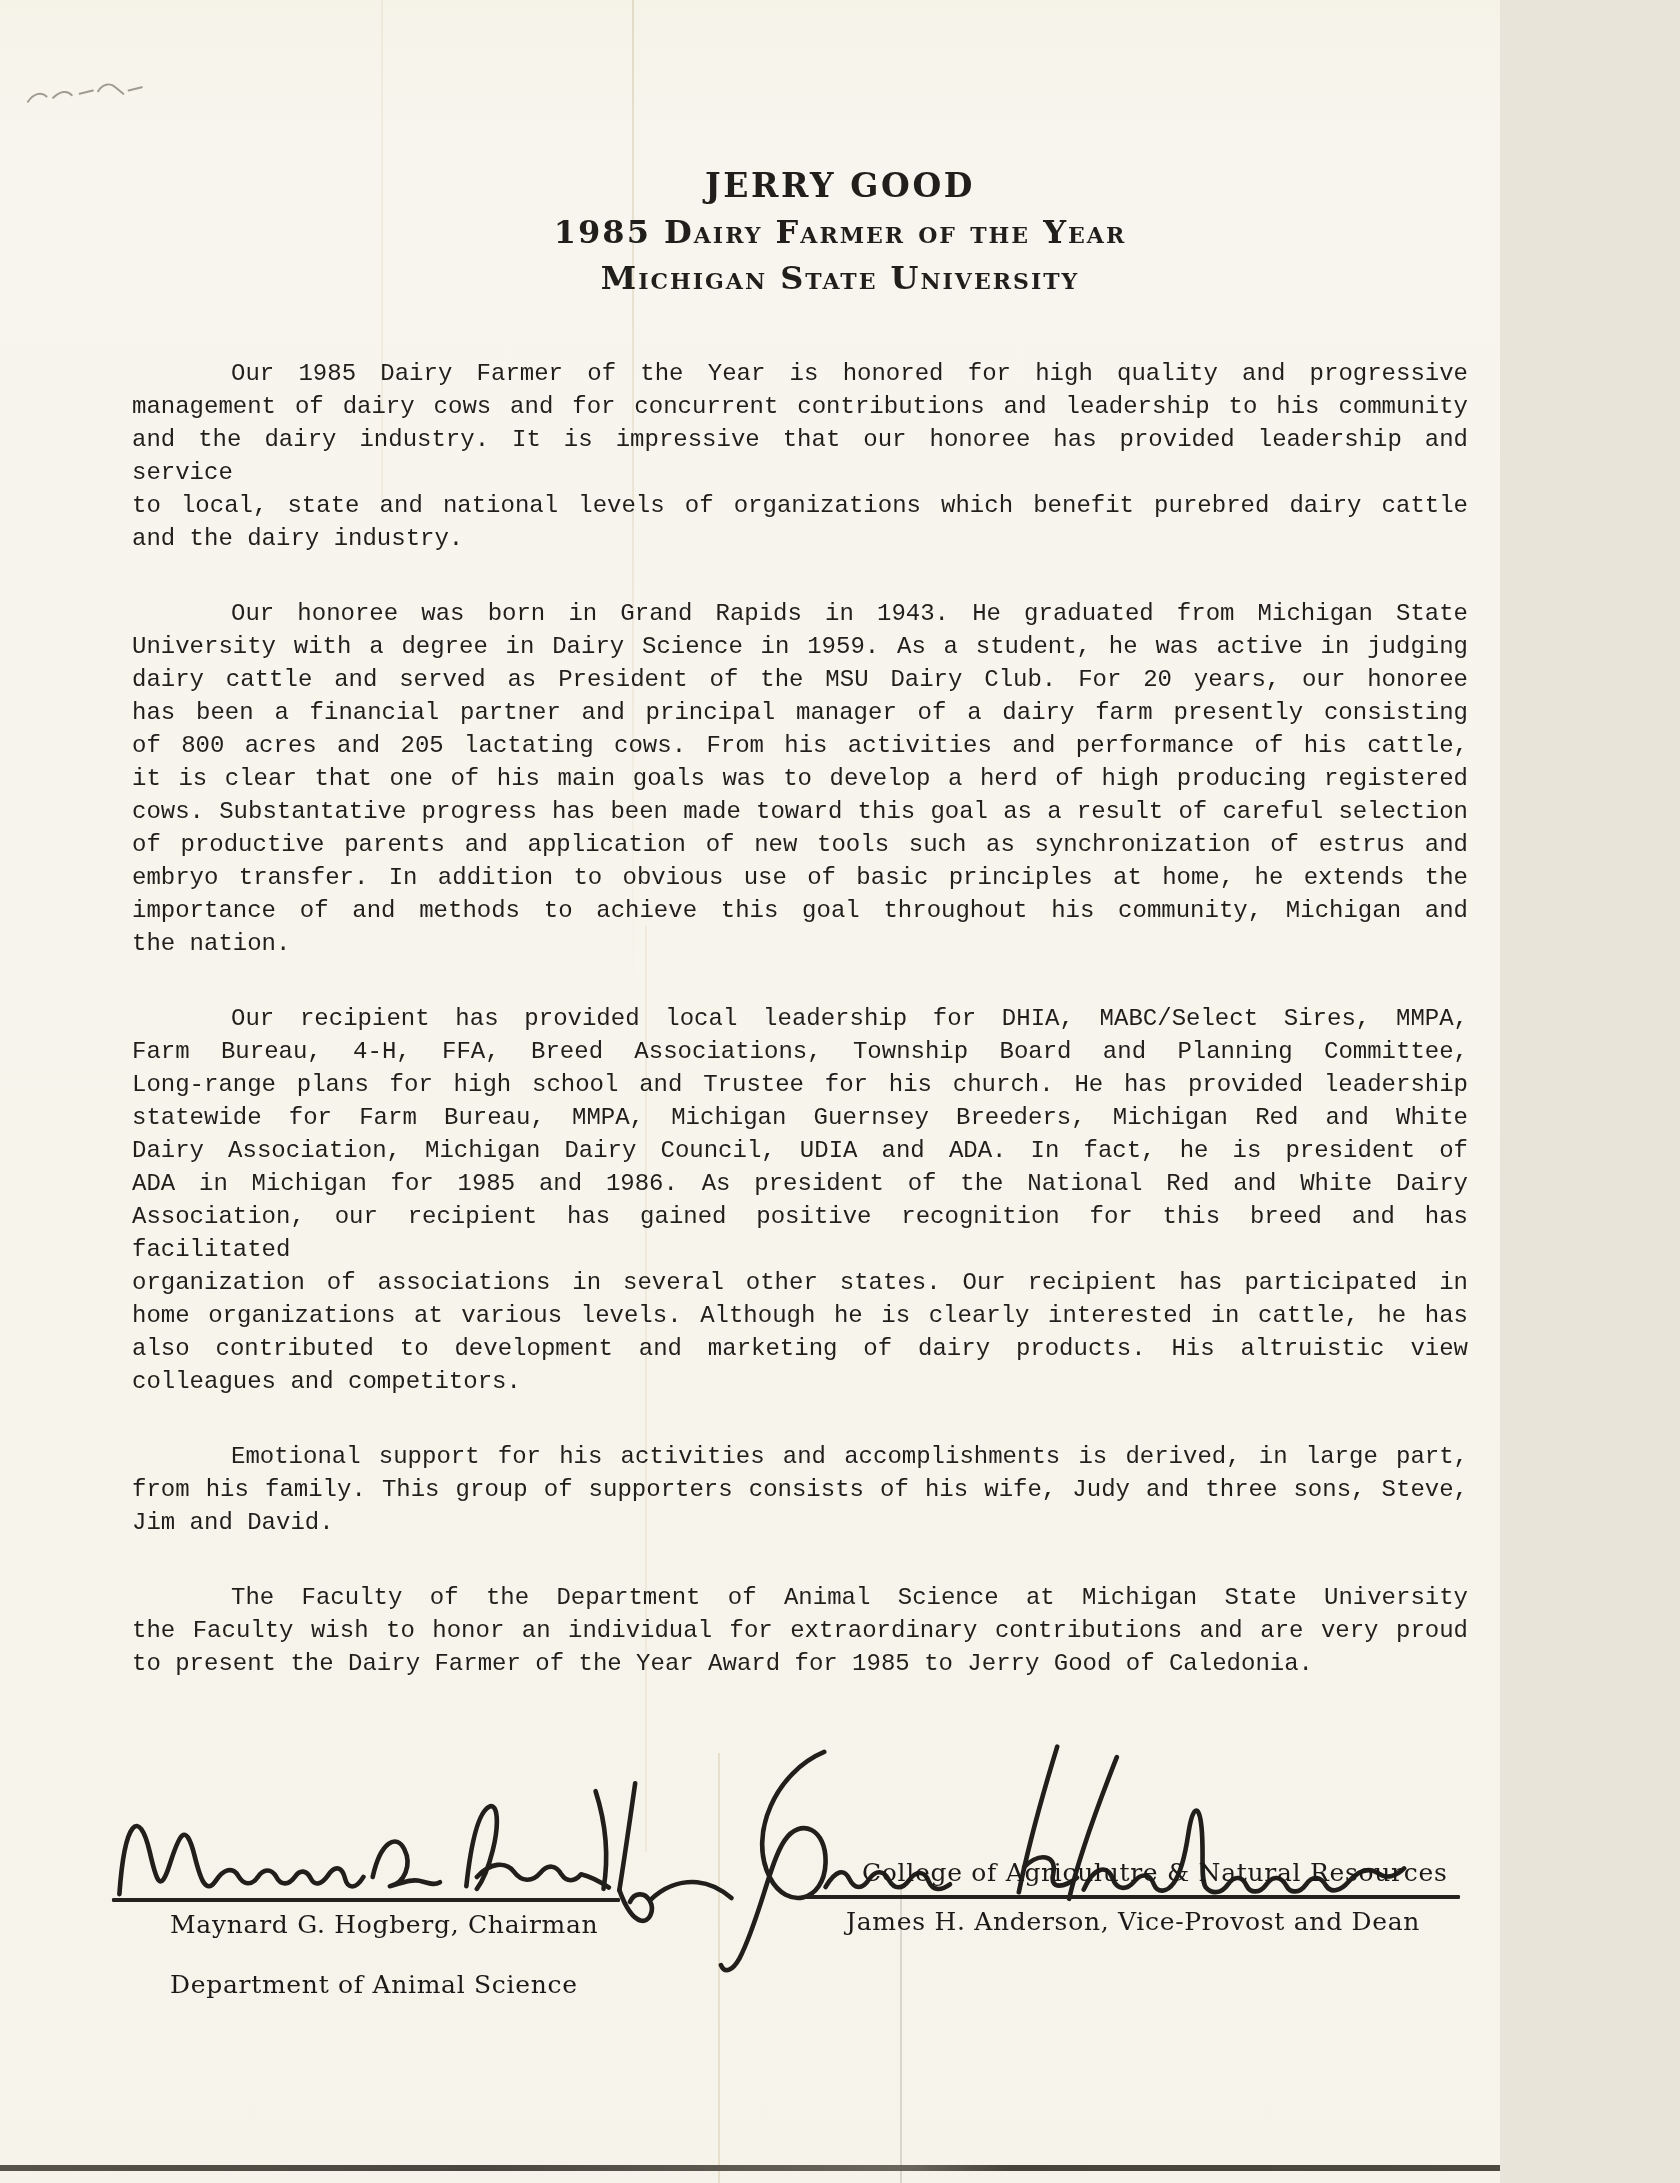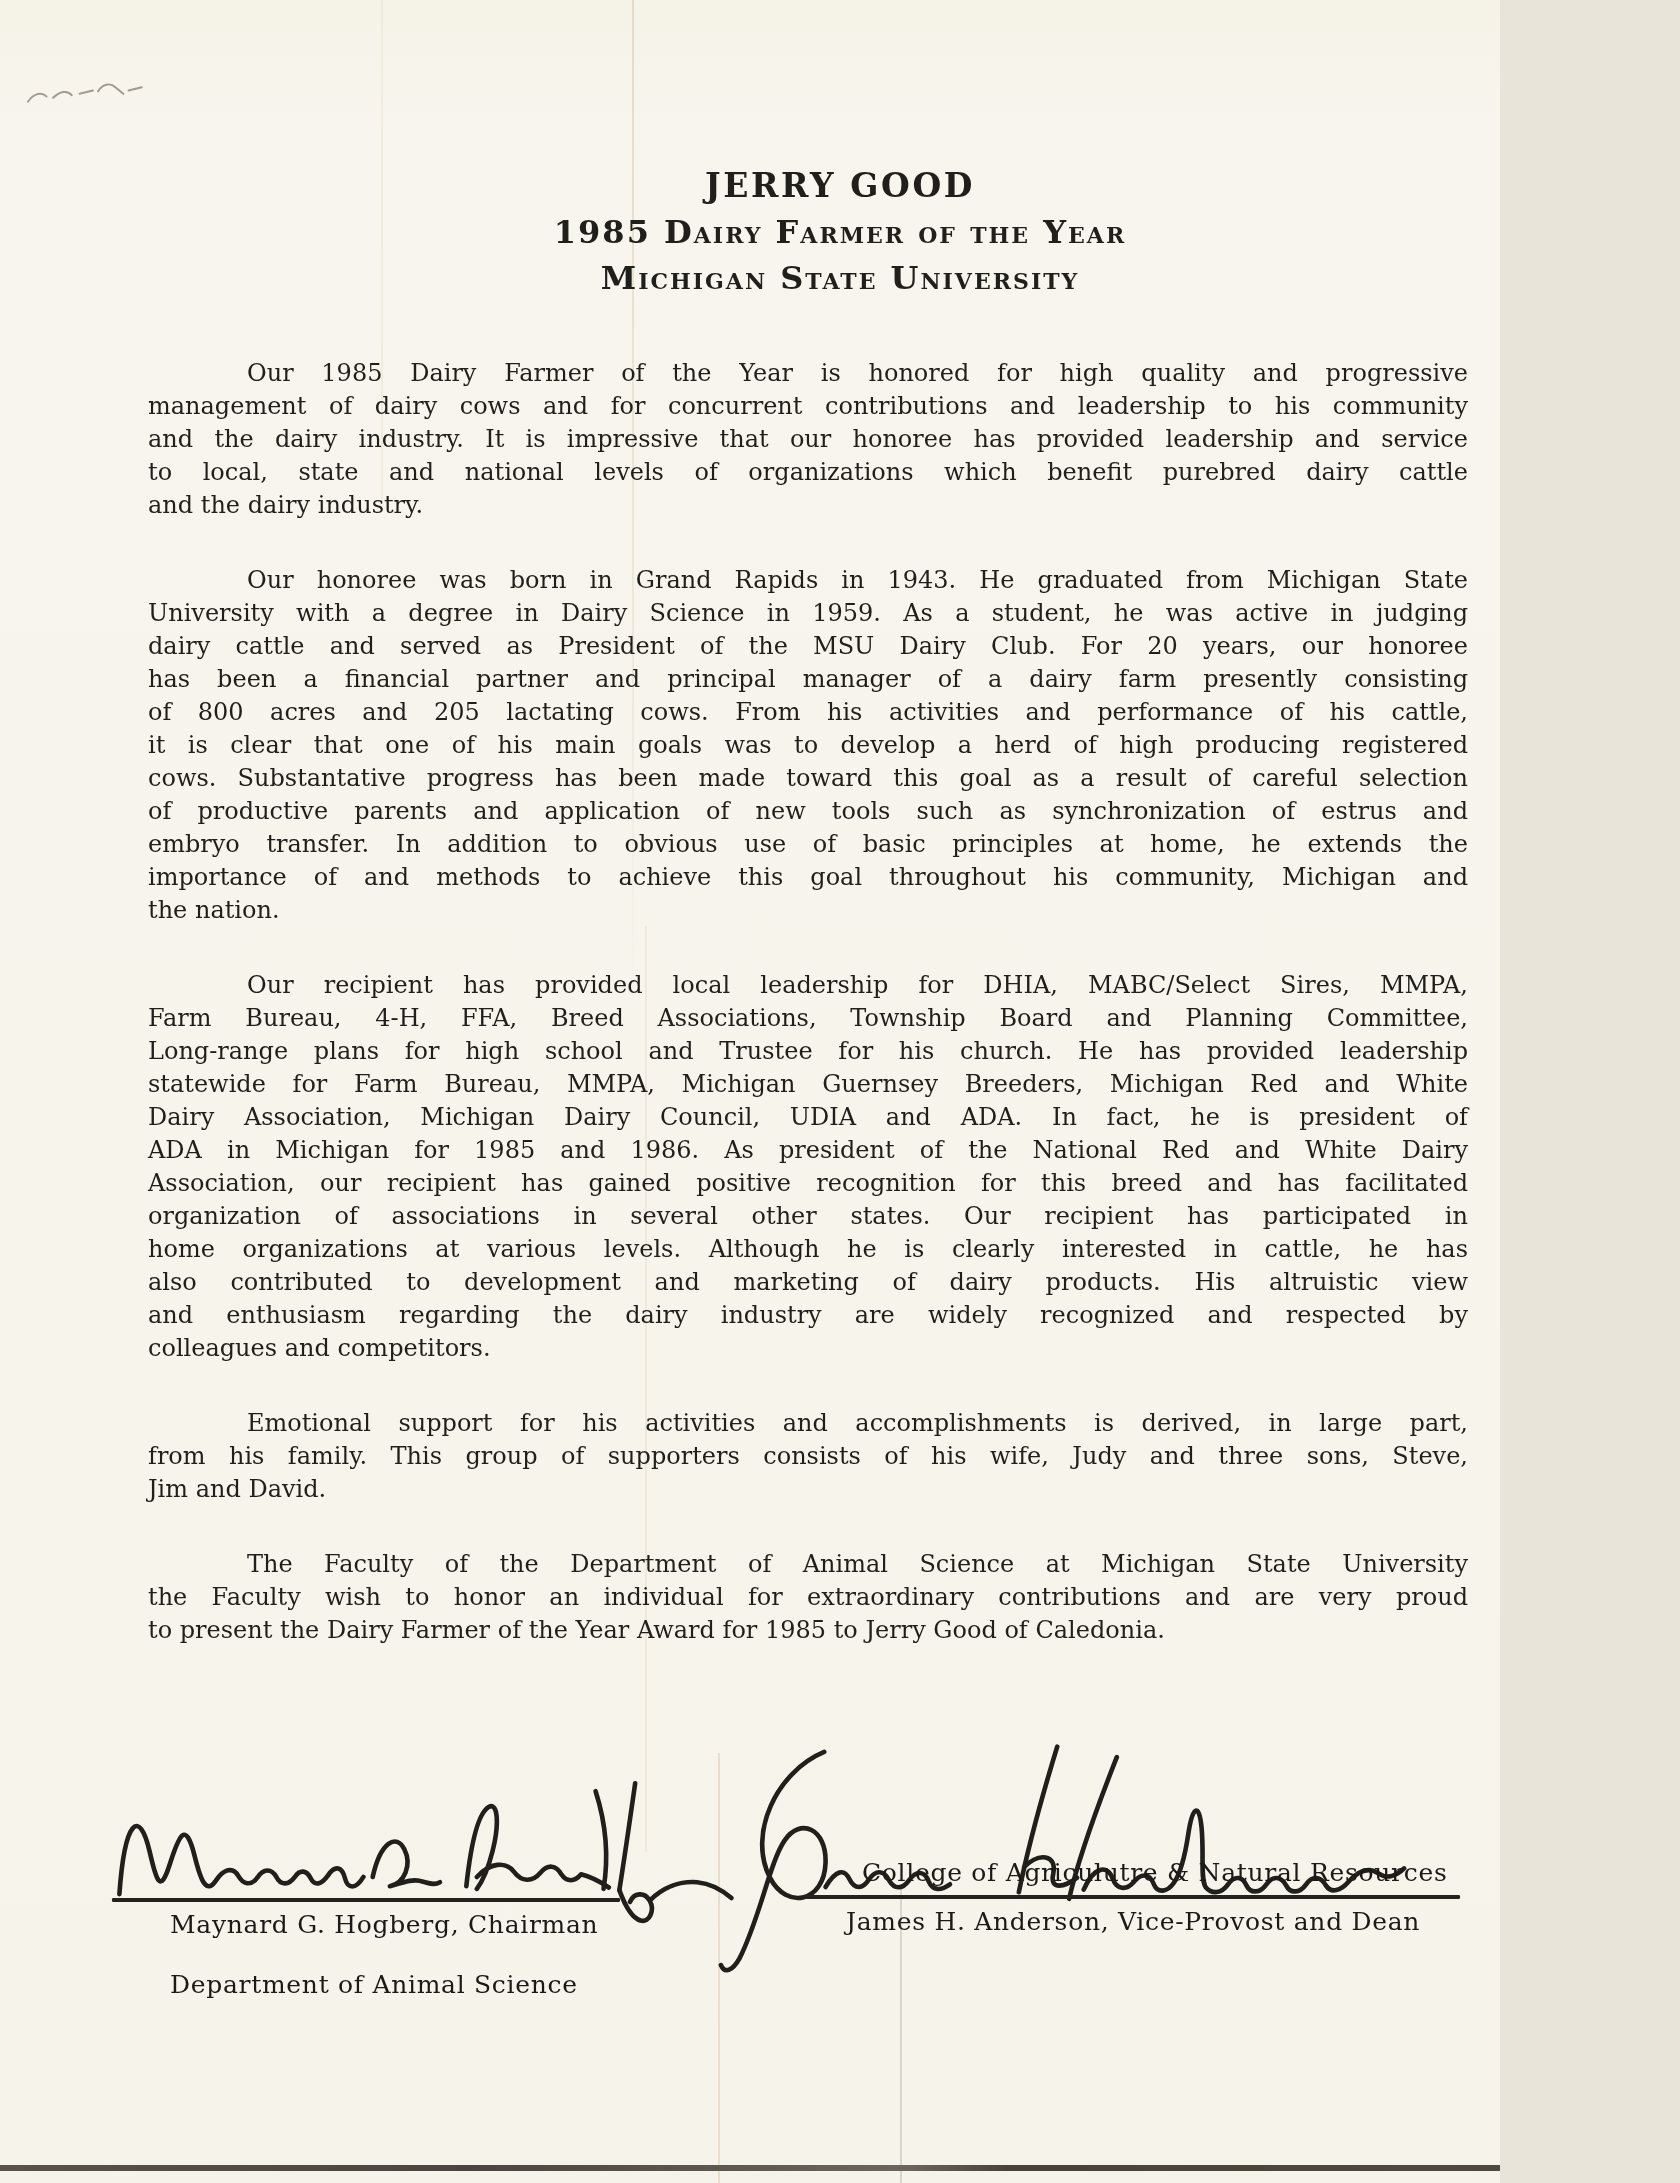--- a/index.html
+++ b/index.html
@@ -36,21 +36,21 @@
     line-height:46px;
   }
   .t1 { font-size:33px; letter-spacing:2.6px; }
   .tsc { font-size:32px; font-variant:small-caps; letter-spacing:2px; }
 
   
   .letter-body {
     position:absolute; left:132px; top:357px; width:1336px;
     font-size:24px; line-height:33px; color:var(--ink, #201f1c);
   }
-  .para { margin:0 0 42px 16px; }
+  .para { margin:0 0 42px 0;font-family:Liberation Mono, monospace; }
   .tline { text-align:justify; text-align-last:justify; white-space:normal; }
   .tline.first { text-indent:99px; }
   .tline.last { text-align-last:left; }
 
   
   .sig-svg { position:absolute; }
   .sig-rule { position:absolute; height:4px; background:#23221f; border-radius:1.3px; }
   .sig-rule-left  { left:112px;  top:1898px; width:508px; }
   .sig-rule-right { left:804px; top:1895px; width:656px; }
   .sig-text { position:absolute; font-weight:400; font-size:25px; line-height:34px; letter-spacing:0.7px; color:#1b1a18;margin-left:38px; }
@@ -114,21 +114,20 @@
         <div class="tline first">Our recipient has provided local leadership for DHIA, MABC/Select Sires, MMPA,</div>
         <div class="tline">Farm Bureau, 4-H, FFA, Breed Associations, Township Board and Planning Committee,</div>
         <div class="tline">Long-range plans for high school and Trustee for his church. He has provided leadership</div>
         <div class="tline">statewide for Farm Bureau, MMPA, Michigan Guernsey Breeders, Michigan Red and White</div>
         <div class="tline">Dairy Association, Michigan Dairy Council, UDIA and ADA. In fact, he is president of</div>
         <div class="tline">ADA in Michigan for 1985 and 1986. As president of the National Red and White Dairy</div>
         <div class="tline">Association, our recipient has gained positive recognition for this breed and has facilitated</div>
         <div class="tline">organization of associations in several other states. Our recipient has participated in</div>
         <div class="tline">home organizations at various levels. Although he is clearly interested in cattle, he has</div>
         <div class="tline">also contributed to development and marketing of dairy products. His altruistic view</div>
-        <div class="tline">and enthusiasm regarding the dairy industry are widely recognized and respected by</div>
         <div class="tline last">colleagues and competitors.</div>
       </div>
       <div class="para">
         <div class="tline first">Emotional support for his activities and accomplishments is derived, in large part,</div>
         <div class="tline">from his family. This group of supporters consists of his wife, Judy and three sons, Steve,</div>
         <div class="tline last">Jim and David.</div>
       </div>
       <div class="para">
         <div class="tline first">The Faculty of the Department of Animal Science at Michigan State University</div>
         <div class="tline">the Faculty wish to honor an individual for extraordinary contributions and are very proud</div>

